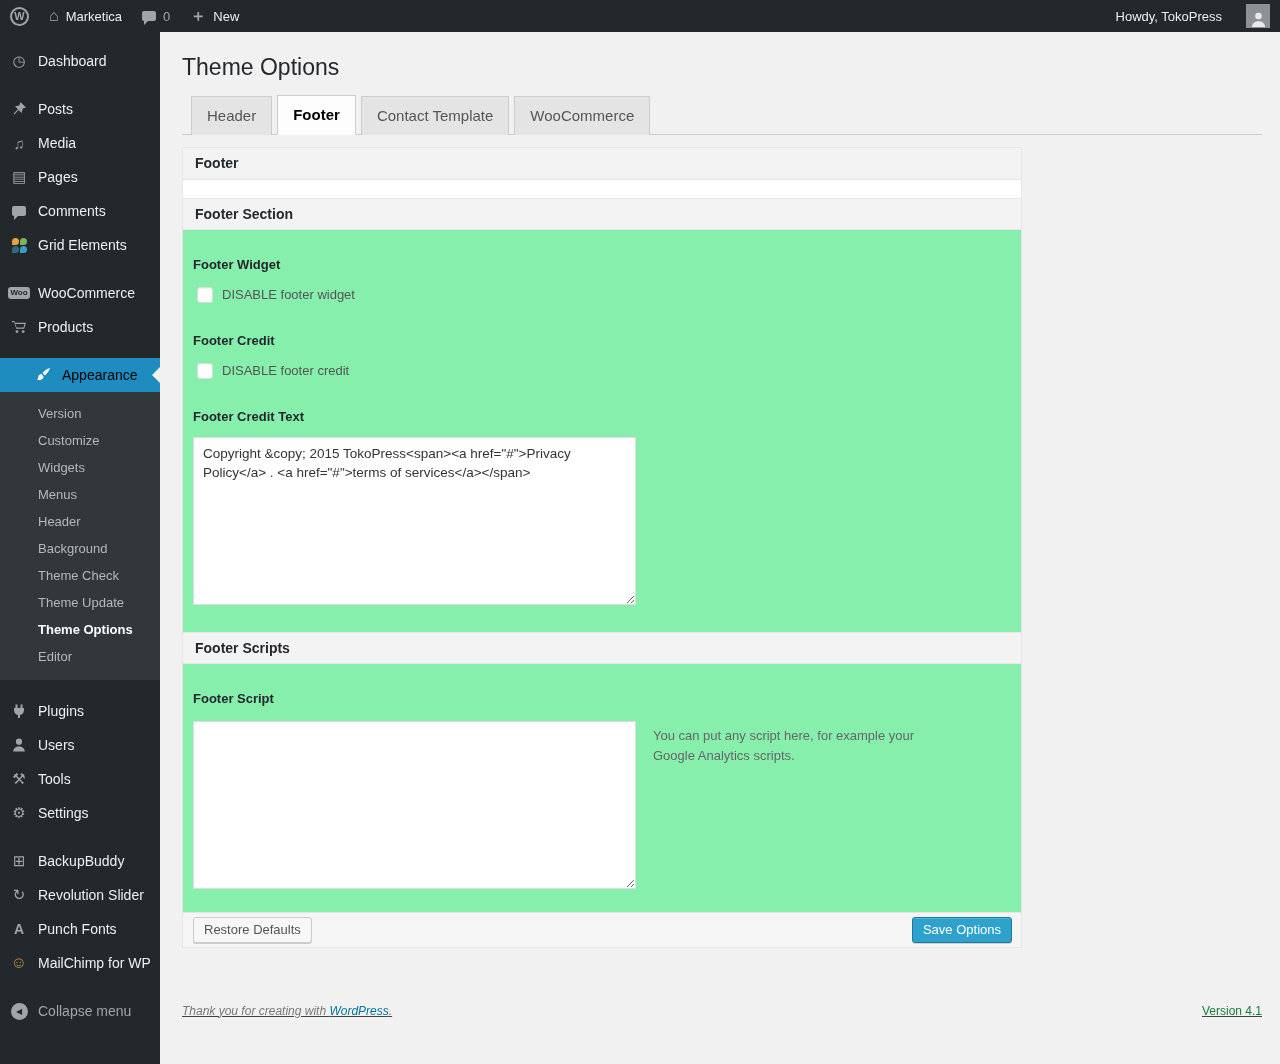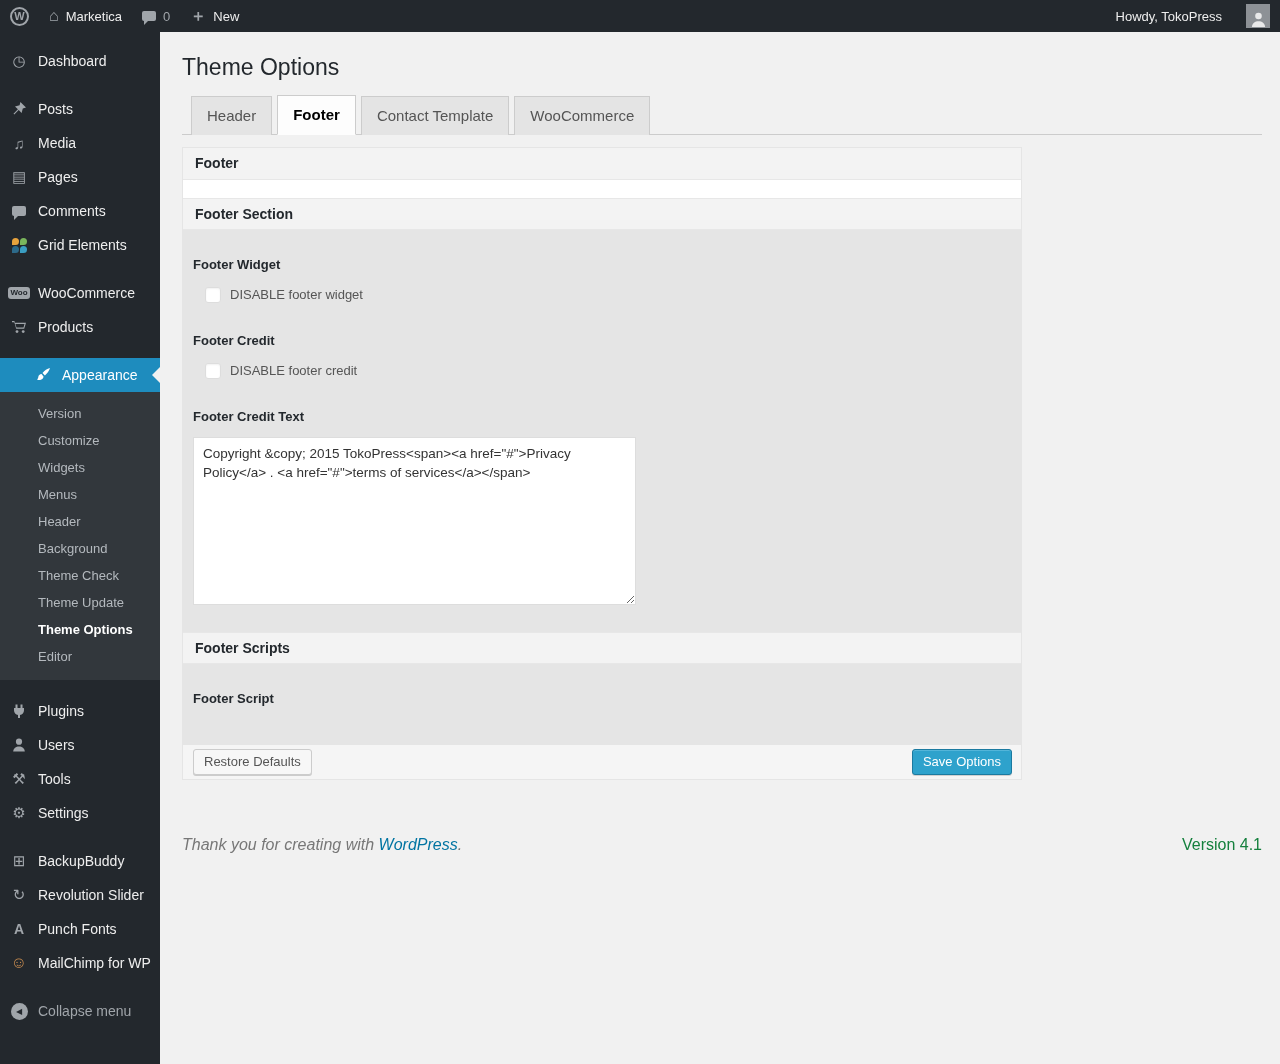--- a/index.html
+++ b/index.html
@@ -33,21 +33,21 @@
   .menu-icon { width:22px; margin-right:8px; color:#a0a5aa; font-size:15px; text-align:center;
     display:flex; align-items:center; justify-content:center; flex-shrink:0; }
   .menu-icon svg { width:16px; height:16px; fill:#a0a5aa; }
   .menu-label { white-space:nowrap; }
   .menu-gap { height:14px; }
   .woo-badge { background:#a0a5aa; color:#23282d; font-size:8px; font-weight:bold; border-radius:3px;
     padding:2px 2px; line-height:1; letter-spacing:0; }
   .grid-dots { display:grid; grid-template-columns:7px 7px; grid-template-rows:7px 7px; gap:1px; }
   .grid-dots i { border-radius:50% 50% 50% 0; }
   .gd1{background:#e8a33d;} .gd2{background:#7ab55c;} .gd3{background:#2d6a8a;} .gd4{background:#3a9ec2;}
-  .menu-current { background:#1e8cbe; color:#ffffff; position:relative;padding-left:32px; }
+  .menu-current { background:#1e8cbe; color:#000000; position:relative;padding-left:32px; }
   .menu-current .menu-icon, .menu-current .menu-icon svg { color:#fff; fill:#fff; }
   .menu-current::after { content:""; position:absolute; right:0; top:50%; margin-top:-8px;
     border:8px solid transparent; border-right-color:#f1f1f1; }
   .submenu { background:#32373c; padding:8px 0 10px; }
   .submenu-item { padding:7px 4px 7px 38px; font-size:13px; color:#b4b9be; cursor:pointer; line-height:13px; }
   .submenu-item.current { color:#fff; font-weight:bold; }
   .collapse-circle { width:17px; height:17px; border-radius:50%; background:#a0a5aa; color:#23282d;
     font-size:8px; display:flex; align-items:center; justify-content:center; }
   .collapse-label { color:#a0a5aa; }
   .punch-a { font-size:14px; font-weight:bold; }
@@ -58,40 +58,40 @@
   .tabs { display:flex; align-items:flex-end; gap:5px; margin-top:12px; border-bottom:1px solid #ccc; padding-left:9px; }
   .tab { background:#e4e4e4; border:1px solid #ccc; border-bottom:none; color:#555;
     font-size:15px; padding:9px 15px; line-height:1.3; cursor:pointer; margin-bottom:0; position:relative; top:1px; }
   .tab.active { background:#fdfdfd; border-bottom:1px solid #fdfdfd; color:#000; font-weight:bold; }
 
   .panel { width:840px; margin-top:12px; background:#fff; border:1px solid #e5e5e5; }
   .section-head { background:#f3f3f3; height:32px; line-height:31px; padding:0 12px;
     font-size:14px; font-weight:bold; color:#23282d; border-bottom:1px solid #e7e7e7; }
   .section-head + .section-head, .white-spacer + .section-head, .section-body + .section-head { border-top:1px solid #e7e7e7; }
   .white-spacer { height:18px; background:#fff; }
-  .section-body { padding:27px 16px 23px 10px; background:#e5e5e5; }
+  .section-body { padding:27px 16px 23px 10px; background:#86efac; }
   .section-body.last { }
   .field-label { font-size:13px; font-weight:bold; color:#23282d; line-height:15px; margin:0 0 15px; }
-  .check-row { display:flex; align-items:center; gap:9px; margin:0 12px 30px; font-size:13px; color:#555; }
+  .check-row { display:flex; align-items:center; gap:9px; margin:0 4px 30px; font-size:13px; color:#555; }
   input[type="checkbox"] { -webkit-appearance:none; appearance:none; width:16px; height:16px; margin:0;
     background:#fff; border:1px solid #ddd; border-radius:3px; box-shadow:inset 0 1px 2px rgba(0,0,0,.06); cursor:pointer; }
   textarea { width:443px; height:168px; border:1px solid #ddd; background:#fff; color:#333;
     font-family:"Liberation Sans", sans-serif; font-size:13.5px; line-height:1.45; padding:6px 9px; resize:both; }
   .script-row { display:flex; align-items:flex-start; }
   .script-desc { margin-left:17px; padding-top:5px; width:300px; font-size:13px; color:#666; line-height:1.55; }
   .textarea-block { margin-top:-2px; }
 
   .panel-footer { background:#f5f5f5; border-top:1px solid #e5e5e5; height:35px;
     display:flex; align-items:center; justify-content:space-between; padding:0 9px 0 10px; }
   .btn { height:26px; padding:0 10px; font-size:13px; border-radius:3px; cursor:pointer; font-family:inherit; line-height:24px; }
   .btn-secondary { background:#f7f7f7; border:1px solid #ccc; color:#555; box-shadow:0 1px 0 #ccc; }
   .btn-primary { background:#2ea2cc; border:1px solid #1b7aa0; color:#fff;
     box-shadow:inset 0 1px 0 rgba(120,200,230,.5), 0 1px 0 rgba(0,0,0,.15); }
 
-  .page-footer { display:flex; justify-content:space-between; align-items:flex-end; margin-top:56px; font-size:16px; }
+  .page-footer { display:flex; justify-content:space-between; align-items:flex-end; margin-top:56px; font-size:12px;text-decoration:underline; }
   .thanks { font-style:italic; color:#777; }
   .thanks a { color:#0074a2; text-decoration:none; }
   .version { color:#15803d; }
 </style>
 </head>
 <body>
 
 <div class="admin-bar">
   <div class="ab-item">
     <span class="wp-logo-circle">W</span>
@@ -306,20 +306,24 @@
 
         <p class="field-label">Footer Credit Text</p>
         <div class="textarea-block">
           <textarea style="">Copyright &amp;copy; 2015 TokoPress&lt;span&gt;&lt;a href="#"&gt;Privacy Policy&lt;/a&gt; . &lt;a href="#"&gt;terms of services&lt;/a&gt;&lt;/span&gt;</textarea>
         </div>
       </div>
 
       <div class="section-head">Footer Scripts</div>
       <div class="section-body last">
         <p class="field-label">Footer Script</p>
+        <div class="script-row">
+          <textarea style=""></textarea>
+          <div class="script-desc">You can put any script here, for example your Google Analytics scripts.</div>
+        </div>
       </div>
 
       <div class="panel-footer">
         <button class="btn btn-secondary">Restore Defaults</button>
         <button class="btn btn-primary">Save Options</button>
       </div>
     </div>
 
     <div class="page-footer">
       <span class="thanks"><span>Thank you for creating with </span><a href="#">WordPress</a><span>.</span></span>

